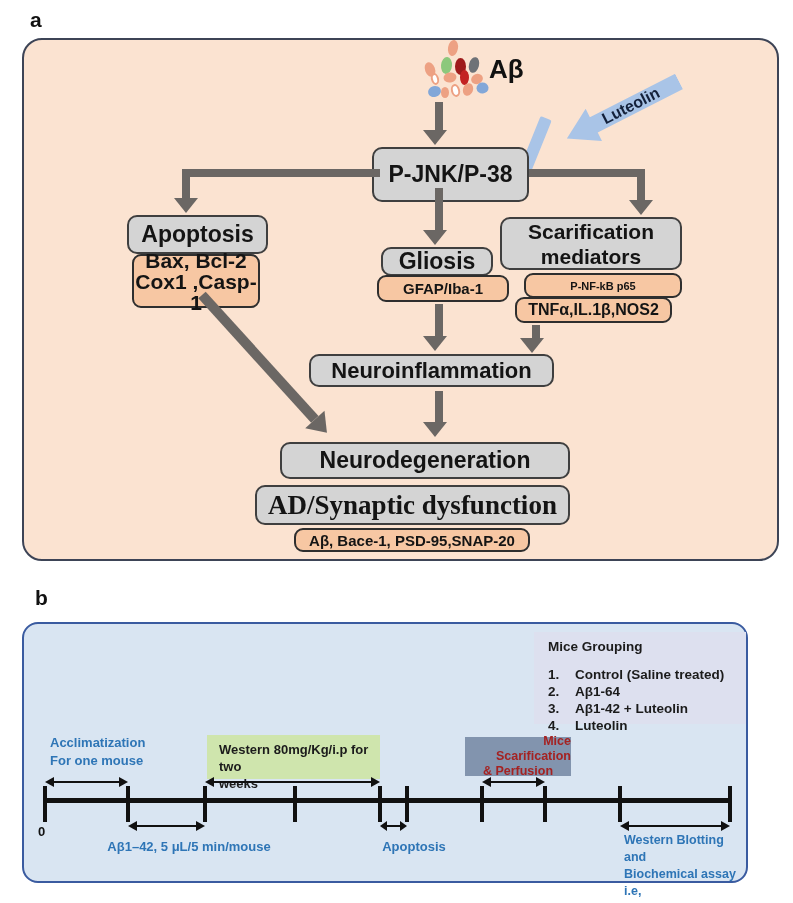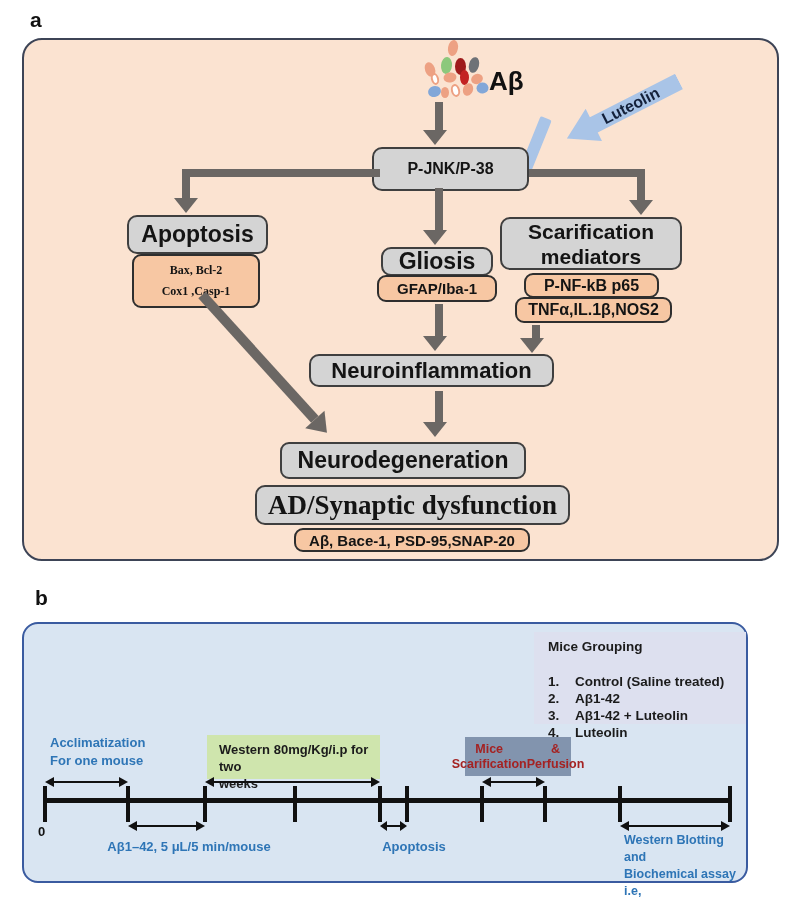--- a/index.html
+++ b/index.html
@@ -39,22 +39,22 @@
            background:#d9e5f2;border:2px solid #3a5ba0;border-radius:16px;box-sizing:border-box;}
   .group-box{position:absolute;left:510px;top:8px;width:212px;height:92px;background:#dde0ef;
              padding:7px 0 0 14px;box-sizing:border-box;font-size:13.5px;font-weight:bold;color:#1b1b1b;}
   .group-row{display:flex;line-height:17px;}
   .group-row .num{width:27px;}
   .blue-note{position:absolute;color:#2e75b6;font-weight:bold;font-size:13px;line-height:18px;}
   .green-box{position:absolute;left:183px;top:111px;width:173px;height:44px;background:#cfe5ad;
              padding:6px 0 0 12px;box-sizing:border-box;font-size:13px;font-weight:bold;
              color:#1b1b1b;line-height:17px;}
   .slate-box{position:absolute;left:441px;top:113px;width:106px;height:39px;background:#8294ae;
-             display:flex;flex-direction:row;align-items:center;justify-content:center;
-             font-size:12.5px;font-weight:bold;color:#a42222;line-height:15px;text-align:center;}
+             display:flex;flex-direction:column;align-items:center;justify-content:center;
+             font-size:12.5px;font-weight:bold;color:#a42222;line-height:15px;text-align:right;}
   .timeline{position:absolute;left:21px;top:174px;width:685px;height:5px;background:#111;}
   .tick{position:absolute;top:162px;width:4px;height:36px;background:#111;}
   .dbl{position:absolute;display:flex;align-items:center;height:12px;}
   .dbl .t-l{width:0;height:0;border-top:5px solid transparent;border-bottom:5px solid transparent;
             border-right:9px solid #111;}
   .dbl .t-r{width:0;height:0;border-top:5px solid transparent;border-bottom:5px solid transparent;
             border-left:9px solid #111;}
   .dbl .ln{flex:1;height:2px;background:#111;}
   .zero{position:absolute;left:14px;top:200px;font-size:13px;font-weight:bold;color:#111;}
 </style>
@@ -76,63 +76,63 @@
         <span class="oval" style="left: 9px; top: 33px; width: 8px; height: 12px; transform: rotate(-15deg); background: rgb(255, 255, 255); border: 2px solid rgb(237, 161, 131); box-sizing: border-box;"></span>
         <span class="oval" style="left: 23px; top: 31px; width: 10px; height: 13px; transform: rotate(80deg); background: rgb(237, 161, 131);"></span>
         <span class="oval" style="left: 38px; top: 30px; width: 9px; height: 15px; transform: rotate(0deg); background: rgb(195, 34, 34);"></span>
         <span class="oval" style="left: 50px; top: 33px; width: 10px; height: 12px; transform: rotate(70deg); background: rgb(237, 161, 131);"></span>
         <span class="oval" style="left: 7px; top: 45px; width: 11px; height: 13px; transform: rotate(75deg); background: rgb(130, 167, 216);"></span>
         <span class="oval" style="left: 19px; top: 47px; width: 8px; height: 11px; transform: rotate(0deg); background: rgb(237, 161, 131);"></span>
         <span class="oval" style="left: 29px; top: 44px; width: 9px; height: 13px; transform: rotate(-15deg); background: rgb(255, 255, 255); border: 2px solid rgb(237, 161, 131); box-sizing: border-box;"></span>
         <span class="oval" style="left: 41px; top: 43px; width: 10px; height: 13px; transform: rotate(20deg); background: rgb(237, 161, 131);"></span>
         <span class="oval" style="left: 55px; top: 42px; width: 11px; height: 12px; transform: rotate(85deg); background: rgb(130, 167, 216);"></span>
       </div>
-    <div class="amyloid-sym" style="left:465px;top:26px;">Aβ</div>
+    <div class="amyloid-sym" style="left:465px;top:14px;">Aβ</div>
 
     <div class="shaft-v" style="left:411px;top:62px;height:30px;"></div>
     <div class="head-down" style="left:399px;top:90px;"></div>
 
     <div class="lut-bar"></div>
     <div class="lut-banner">
       <span>Luteolin</span>
     </div>
 
-    <div class="gbox" style="left:348px;top:107px;width:157px;height:44px;font-size:16px;">
+    <div class="gbox" style="left:348px;top:107px;width:157px;height:55px;font-size:23px;">
       <span>P-JNK/P-38</span>
     </div>
 
     <div class="hbar" style="left:158px;top:129px;width:198px;"></div>
     <div class="hbar" style="left:505px;top:129px;width:116px;"></div>
     <div class="shaft-v" style="left:158px;top:129px;height:31px;"></div>
     <div class="head-down" style="left:150px;top:158px;"></div>
     <div class="shaft-v" style="left:613px;top:129px;height:33px;"></div>
     <div class="head-down" style="left:605px;top:160px;"></div>
     <div class="shaft-v" style="left:411px;top:148px;height:44px;"></div>
     <div class="head-down" style="left:399px;top:190px;"></div>
 
     <div class="gbox" style="left:103px;top:175px;width:141px;height:39px;font-size:23px;">
       <span>Apoptosis</span>
     </div>
-    <div class="pbox" style="left:108px;top:214px;width:128px;height:54px;font-size:12px;line-height:21px;font-family:Liberation Serif, serif;">
+    <div class="pbox" style="left:108px;top:214px;width:128px;height:54px;font-size:21px;line-height:21px;">
       <span>Bax, Bcl-2</span>
       <span>Cox1 ,Casp-1</span>
     </div>
 
     <div class="gbox" style="left:357px;top:207px;width:112px;height:29px;font-size:23px;">
       <span>Gliosis</span>
     </div>
-    <div class="pbox" style="left:353px;top:235px;width:120px;height:27px;font-size:15px;text-align:right;">
+    <div class="pbox" style="left:353px;top:235px;width:132px;height:27px;font-size:15px;text-align:right;">
       <span>GFAP/Iba-1</span>
     </div>
 
     <div class="gbox" style="left:476px;top:177px;width:182px;height:53px;font-size:21px;line-height:25px;flex-direction:column;">
       <span>Scarification</span>
       <span>mediators</span>
     </div>
-    <div class="pbox" style="left:500px;top:233px;width:135px;height:25px;font-size:16px;">
+    <div class="pbox" style="left:500px;top:233px;width:158px;height:25px;font-size:11px;">
       <span>P-NF-kB p65</span>
     </div>
     <div class="pbox" style="left:491px;top:257px;width:157px;height:26px;font-size:16px;">
       <span>TNFα,IL.1β,NOS2</span>
     </div>
 
     <div class="shaft-v" style="left:411px;top:264px;height:34px;"></div>
     <div class="head-down" style="left:399px;top:296px;"></div>
     <div class="shaft-v" style="left:508px;top:285px;height:15px;"></div>
     <div class="head-down" style="left:496px;top:298px;"></div>
@@ -142,45 +142,45 @@
     </div>
 
     <div class="shaft-v" style="left:411px;top:351px;height:33px;"></div>
     <div class="head-down" style="left:399px;top:382px;"></div>
 
     <div class="diag" style="left:178px;top:242px;width:186px;height:26px;transform:rotate(47.8deg);">
       <div class="dshaft"></div>
       <div class="dhead"></div>
     </div>
 
-    <div class="gbox" style="left:256px;top:402px;width:246px;height:37px;font-size:23px;border-radius:9px;">
+    <div class="gbox" style="left:256px;top:402px;width:290px;height:37px;font-size:23px;">
       <span>Neurodegeneration</span>
     </div>
 
     <div class="gbox" style="left:231px;top:445px;width:315px;height:40px;font-size:27px;font-family:'Liberation Serif',serif;">
       <span>AD/Synaptic dysfunction</span>
     </div>
     <div class="pbox" style="left:270px;top:488px;width:236px;height:24px;font-size:15px;">
       <span>Aβ, Bace-1, PSD-95,SNAP-20</span>
     </div>
   </div>
 
   <div class="panel-label" style="left:35px;top:586px;">b</div>
 
   <div class="panel-b">
 
     <div class="group-box">
-      <div style="margin-bottom:19px;">Mice Grouping</div>
+      <div style="margin-bottom:12px;">Mice Grouping</div>
       <div class="group-row">
         <span class="num">1.</span>
         <span>Control (Saline treated)</span>
       </div>
       <div class="group-row">
         <span class="num">2.</span>
-        <span>Aβ1-42</span>
+        <span>Aβ1-64</span>
       </div>
       <div class="group-row">
         <span class="num">3.</span>
         <span>Aβ1-42 + Luteolin</span>
       </div>
       <div class="group-row">
         <span class="num">4.</span>
         <span>Luteolin</span>
       </div>
     </div>

